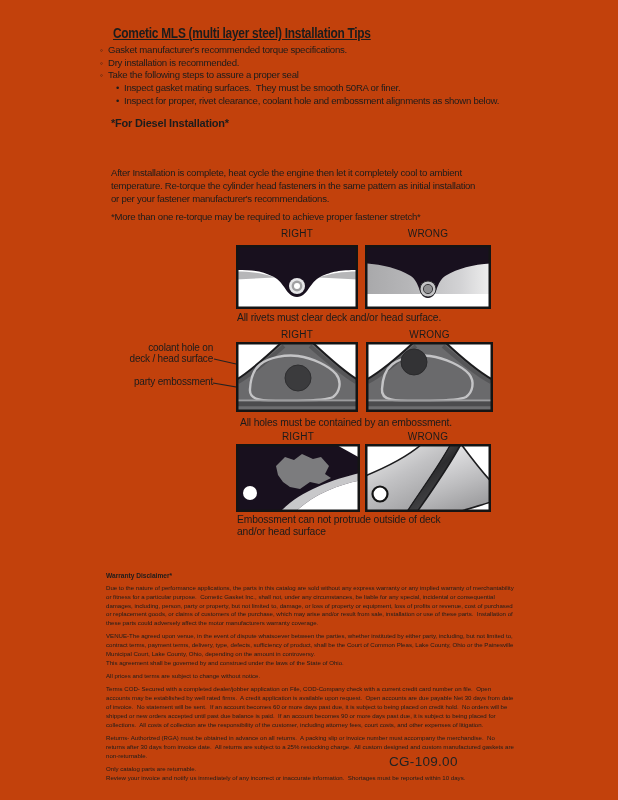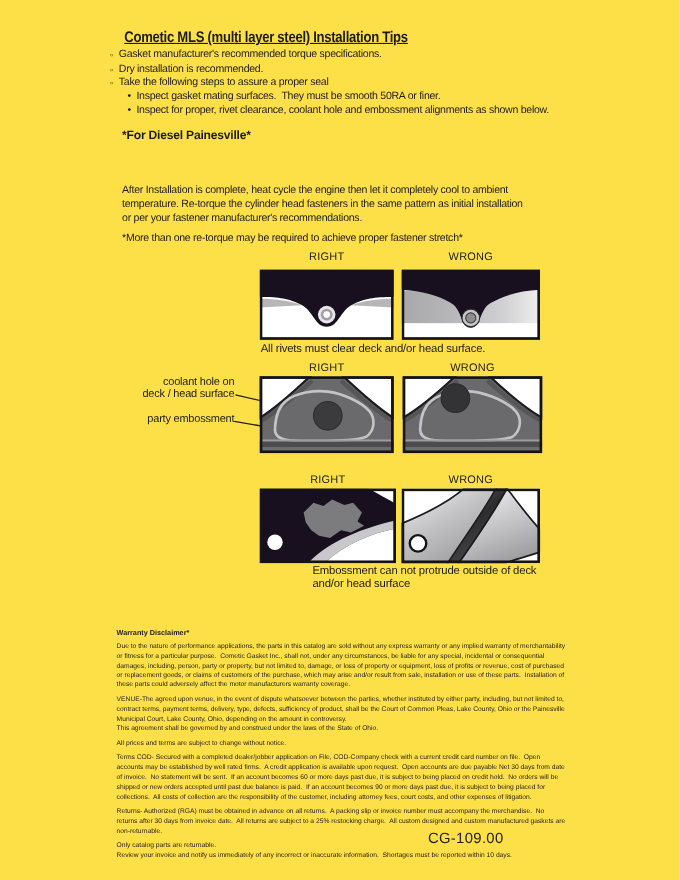--- a/index.html
+++ b/index.html
@@ -1,18 +1,18 @@
 <!DOCTYPE html>
 <html><head>
 <meta charset="utf-8">
 <style>
   html,body { margin:0; padding:0; background:#e8e8e8; }
   .page {
     position:relative; width:618px; height:800px; margin:0 auto;
-    background:#fde047; overflow:hidden;
+    background:#c2410c; overflow:hidden;
     font-family:"Liberation Sans", sans-serif; color:#1c1c1c;
     -webkit-font-smoothing:antialiased;
   }
   .abs { position:absolute; }
   .pre { white-space:pre-wrap; }
 
   .title {
     left:113px; top:25px; font-size:14px; font-weight:bold;
     text-decoration:underline; letter-spacing:-0.3px;
     transform:scaleX(0.85); transform-origin:0 0; white-space:nowrap;
@@ -66,21 +66,21 @@
     <div class="bullet-row sub">
       <span class="marker">•</span>
       <span class="btext">Inspect gasket mating surfaces.  They must be smooth 50RA or finer.</span>
     </div>
     <div class="bullet-row sub">
       <span class="marker">•</span>
       <span class="btext">Inspect for proper, rivet clearance, coolant hole and embossment alignments as shown below.</span>
     </div>
   </div>
 
-  <div class="abs h-diesel">*For Diesel Painesville*</div>
+  <div class="abs h-diesel">*For Diesel Installation*</div>
   <div class="abs para note">*More than one re-torque may be required to achieve proper fastener stretch*</div>
   <div class="abs para p2 pre">After Installation is complete, heat cycle the engine then let it completely cool to ambient
 temperature. Re-torque the cylinder head fasteners in the same pattern as initial installation
 or per your fastener manufacturer's recommendations.</div>
 
   <div class="abs dlabel" style="left:236px; top:228px; width:122px;">RIGHT</div>
   <div class="abs dlabel" style="left:365px; top:228px; width:126px;">WRONG</div>
 
   <svg class="abs diag" style="left:236px; top:245px;" width="122" height="64" viewBox="0 0 122 64">
     <rect width="122" height="64" fill="#ffffff"></rect>
@@ -150,20 +150,21 @@
     <path d="M0,0 L48,0 C31,16 14,30 0,38 Z" fill="#ffffff" stroke="#1c1c1e" stroke-width="2"></path>
     <path d="M127,0 L79,0 C96,16 113,30 127,38 Z" fill="#ffffff" stroke="#1c1c1e" stroke-width="2"></path>
     <path d="M26,22.5 C35,15 52,12.5 64,14 C79,16 96,24 103,32 C109,39.5 107,50 100,55 C92,59.5 36,60 25,57.5 C18,56 15.5,52 16,47 C16.5,38 19,28 26,22.5 Z" fill="none" stroke="#c4c4c6" stroke-width="2.4"></path>
     <circle cx="48" cy="20" r="13" fill="#333335" stroke="#2a2a2c" stroke-width="1"></circle>
     <rect x="0" y="57.5" width="127" height="2" fill="#9c9c9e"></rect>
     <rect x="0" y="59.5" width="127" height="5" fill="#4c4c4e"></rect>
     <rect x="0" y="64.5" width="127" height="5.5" fill="#6e6e70"></rect>
     <rect x="1.25" y="1.25" width="124.5" height="67.5" fill="none" stroke="#141414" stroke-width="2.5"></rect>
   </svg>
 
+  <div class="abs caption" style="left:240px; top:417px;">All holes must be contained by an embossment.</div>
 
   <div class="abs dlabel" style="left:236px; top:431px; width:124px;">RIGHT</div>
   <div class="abs dlabel" style="left:365px; top:431px; width:126px;">WRONG</div>
 
   <svg class="abs diag" style="left:236px; top:444px;" width="124" height="68" viewBox="0 0 124 68">
     <rect width="124" height="68" fill="#18101e"></rect>
     <path d="M99,0 L124,0 L124,14 C116,9.5 107,4.5 99,0 Z" fill="#ffffff"></path>
     <path d="M124,29 C95,36 64,47 44,68 L59,68 C77,51 101,41 124,36.5 Z" fill="#c8c8ca"></path>
     <path d="M124,36.5 C101,41 77,51 59,68 L124,68 Z" fill="#ffffff"></path>
     <path d="M40,22 L49,13 L58,16 L66,10 L77,15 L85,13 L93,22 L89,30 L95,34 L83,40 L74,38 L64,45 L54,43 L47,38 L42,31 Z" fill="#7c7c7e"></path>
@@ -190,21 +191,21 @@
       </linearGradient>
     </defs>
     <rect width="126" height="68" fill="#ffffff"></rect>
     <path d="M0,32 C22,23 42,13 57,0 L86,0 C74,22 57,45 42,68 L0,68 Z" fill="url(#g3a)" stroke="#1c1c1e" stroke-width="1.6"></path>
     <path d="M86,0 L96,0 C83,24 66,48 52,68 L42,68 C57,45 74,22 86,0 Z" fill="url(#g3s)" stroke="#1c1c1e" stroke-width="1"></path>
     <path d="M96,0 C106,13.5 116,26.5 126,37.5 L126,58 C115,61.5 104,64.5 94,68 L52,68 C66,48 83,24 96,0 Z" fill="url(#g3b)" stroke="#1c1c1e" stroke-width="1.6"></path>
     <circle cx="15" cy="50" r="7.5" fill="#ffffff" stroke="#141414" stroke-width="2.2"></circle>
     <rect x="1.25" y="1.25" width="123.5" height="65.5" fill="none" stroke="#141414" stroke-width="2.5"></rect>
   </svg>
 
-  <div class="abs caption pre" style="left:237px; top:514px;margin-left:47px;">Embossment can not protrude outside of deck
+  <div class="abs caption pre" style="left:237px; top:514px;">Embossment can not protrude outside of deck
 and/or head surface</div>
 
   <div class="abs disclaimer">
     <h2>Warranty Disclaimer*</h2>
     <p>Due to the nature of performance applications, the parts in this catalog are sold without any express warranty or any implied warranty of merchantability or fitness for a particular purpose.  Cometic Gasket Inc., shall not, under any circumstances, be liable for any special, incidental or consequential damages, including, person, party or property, but not limited to, damage, or loss of property or equipment, loss of profits or revenue, cost of purchased or replacement goods, or claims of customers of the purchase, which may arise and/or result from sale, installation or use of these parts.  Installation of these parts could adversely affect the motor manufacturers warranty coverage.</p>
     <p>VENUE-The agreed upon venue, in the event of dispute whatsoever between the parties, whether instituted by either party, including, but not limited to, contract terms, payment terms, delivery, type, defects, sufficiency of product, shall be the Court of Common Pleas, Lake County, Ohio or the Painesville Municipal Court, Lake County, Ohio, depending on the amount in controversy.
 This agreement shall be governed by and construed under the laws of the State of Ohio.</p>
     <p>All prices and terms are subject to change without notice.</p>
     <p>Terms COD- Secured with a completed dealer/jobber application on File, COD-Company check with a current credit card number on file.  Open accounts may be established by well rated firms.  A credit application is available upon request.  Open accounts are due payable Net 30 days from date of invoice.  No statement will be sent.  If an account becomes 60 or more days past due, it is subject to being placed on credit hold.  No orders will be shipped or new orders accepted until past due balance is paid.  If an account becomes 90 or more days past due, it is subject to being placed for collections.  All costs of collection are the responsibility of the customer, including attorney fees, court costs, and other expenses of litigation.</p>
     <p>Returns- Authorized (RGA) must be obtained in advance on all returns.  A packing slip or invoice number must accompany the merchandise.  No returns after 30 days from invoice date.  All returns are subject to a 25% restocking charge.  All custom designed and custom manufactured gaskets are non-returnable.</p>

